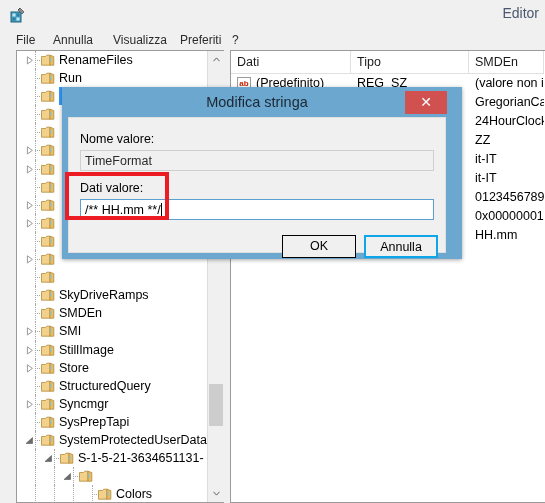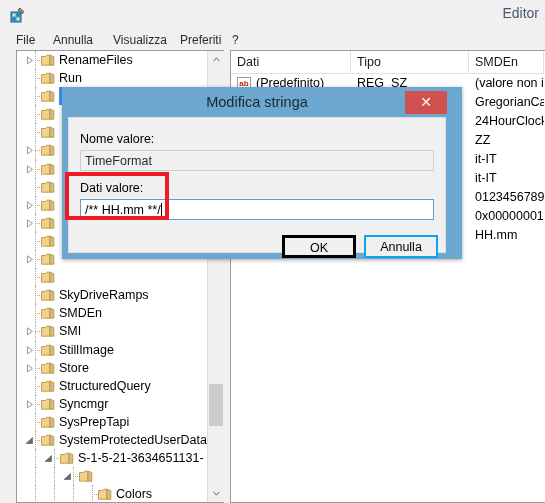--- a/index.html
+++ b/index.html
@@ -321,21 +321,21 @@
     height: 23px;
     line-height: 21px;
     text-align: center;
     font-size: 12.5px;
     font-family: "Liberation Sans", sans-serif;
     background: #f0f0f0;
     box-sizing: border-box;
     cursor: default;
     color: #000000;
   }
-  .dlg-btn.primary { border: 3px solid #000000; }
+  .dlg-btn.primary { border: 1px solid #000000; }
   .dlg-btn.normal  { border: 2px solid #0ea5e9; }
 
   
   .annot-box {
     position: absolute;
     left: 65px; top: 172px;
     width: 104px;
     height: 48px;
     border: 4px solid #ed1c24;
     box-sizing: border-box;

